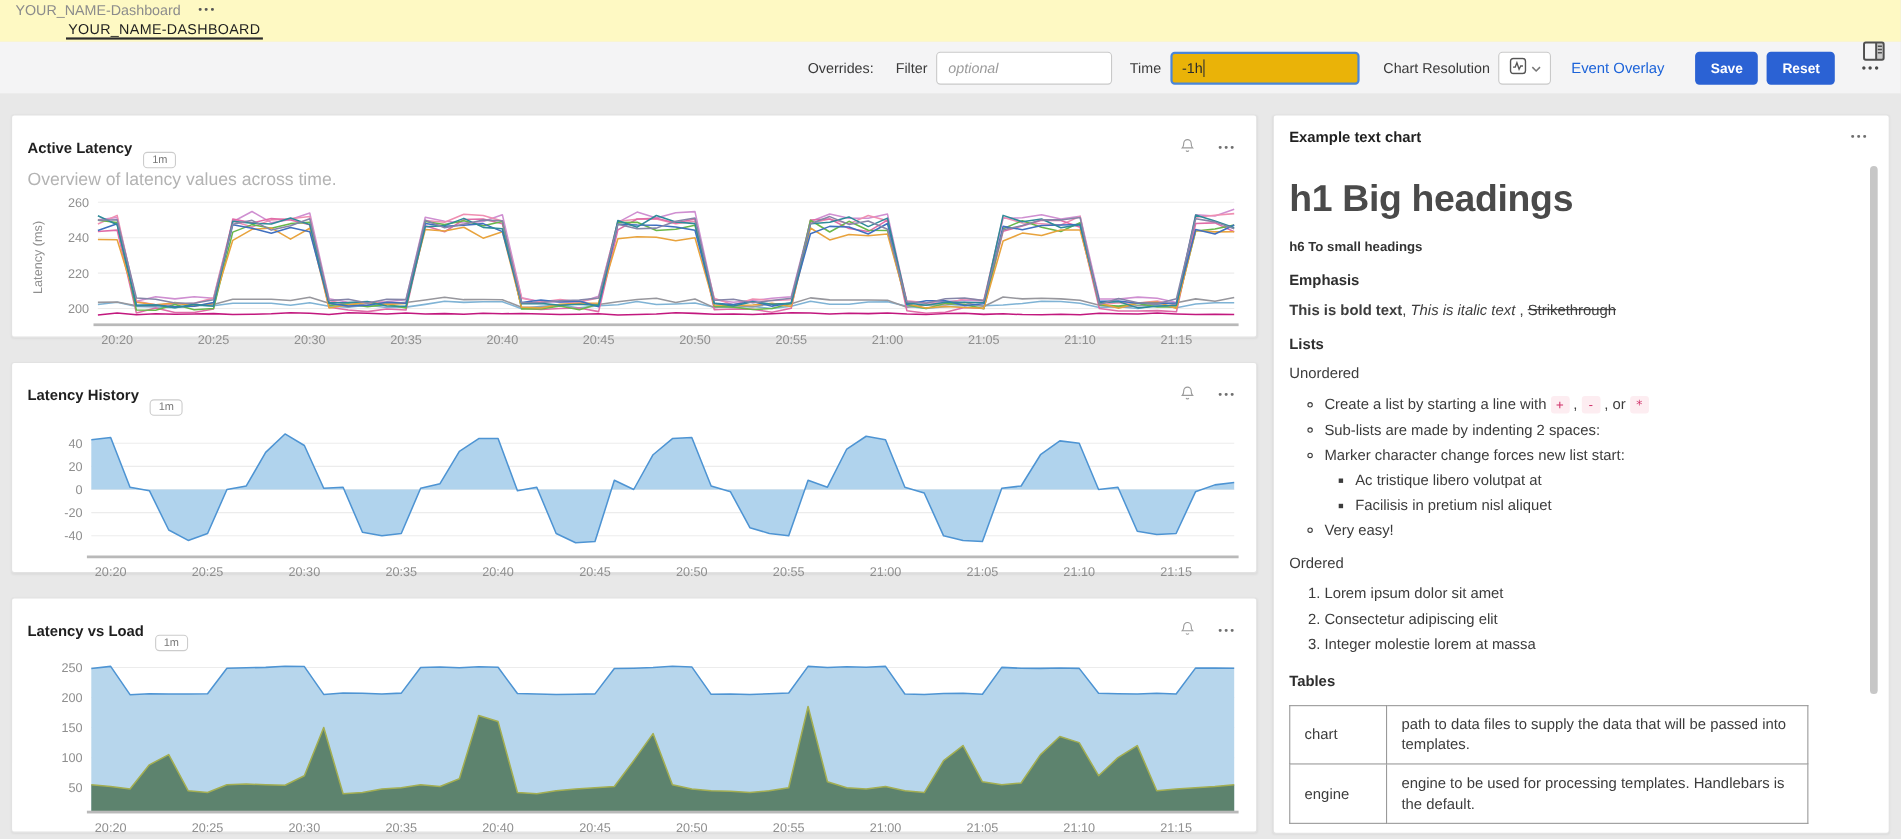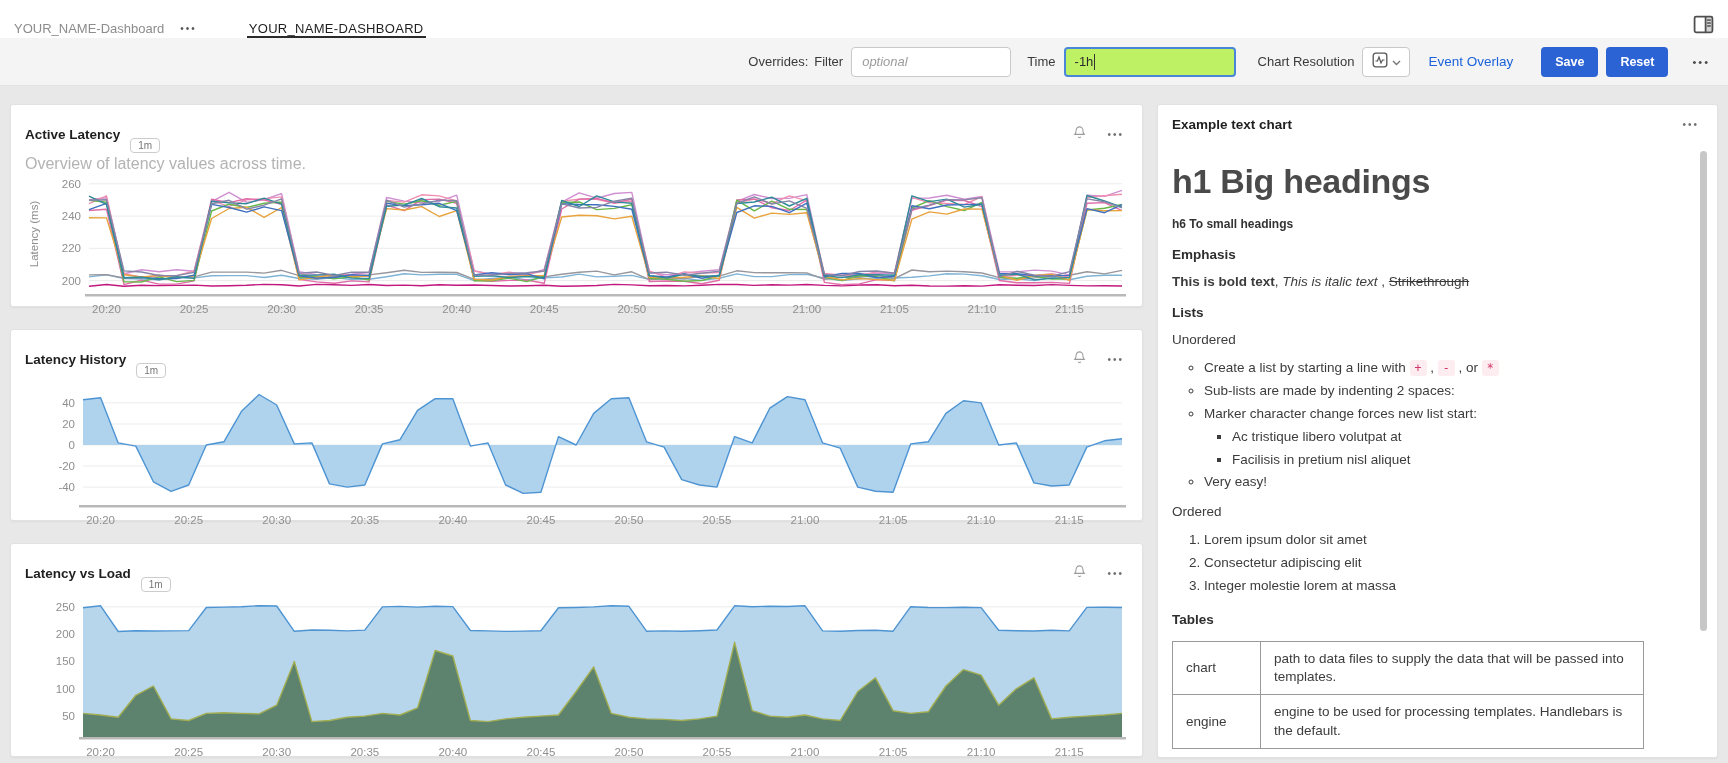--- a/index.html
+++ b/index.html
@@ -1,36 +1,36 @@
 <!DOCTYPE html>
 <html><head>
 <meta charset="utf-8">
 <style>
   * { box-sizing: border-box; margin: 0; padding: 0; }
   html,body { width:1728px; height:763px; overflow:hidden; }
   body { font-family:"Liberation Sans", sans-serif; background:#e8e8e8; }
 
   
-  .topbar { height:38px; background:#ffffff; display:flex; align-items:flex-end; padding:0 14px; }
+  .topbar { height:38px; background:#fef9c3; display:flex; align-items:flex-start; padding:0 14px;flex-direction:column; }
   .topbar-left { display:flex; align-items:center; }
   .group-name { color:#8c8c8c; font-size:13px; }
   .dots-btn { background:none; border:none; cursor:pointer; color:#6e6e6e; font-size:10px; letter-spacing:2px; padding:4px; }
   .topbar .dots-btn { margin-left:12px; color:#555; }
   .tab { display:flex; align-items:center; margin-left:46px; font-size:13px; color:#1f1f1f; letter-spacing:.3px; border-bottom:2px solid #2b2b2b; padding:0 2px; cursor:pointer; }
   .topbar-right { margin-left:auto; display:flex; align-items:center; }
   .panel-toggle { background:none; border:none; cursor:pointer; display:flex; align-items:center; }
 
   
   .toolbar { height:48px; background:#f4f4f5; border-bottom:1px solid #e3e3e3; display:flex; align-items:center; justify-content:flex-end; padding:0 14px; }
   .tb-label { font-size:13px; color:#3a3a3a; margin-right:8px; white-space:nowrap; }
-  .tb-label.overrides { margin-right:6px; }
+  .tb-label.overrides { margin-right:20px; }
   .tb-input { height:30px; border:1px solid #c9c9c9; border-radius:4px; background:#fff; font-size:13px; padding:0 10px; color:#333; font-family:"Liberation Sans",sans-serif; }
   .tb-input::placeholder { font-style:italic; color:#9b9b9b; }
   .filter-input { width:160px; margin-right:16px; }
-  .time-box { width:172px; height:30px; border:2px solid #4a86d8; border-radius:4px; background:#bef264; display:flex; align-items:center; padding:0 9px; margin-right:22px; cursor:text; }
+  .time-box { width:172px; height:30px; border:2px solid #4a86d8; border-radius:4px; background:#eab308; display:flex; align-items:center; padding:0 9px; margin-right:22px; cursor:text; }
   .time-value { font-size:13px; color:#2c2c2c; }
   .text-caret { width:1px; height:16px; background:#333; margin-left:1px; }
   .resolution-btn { height:30px; width:48px; border:1px solid #c9c9c9; border-radius:4px; background:#fff; display:flex; align-items:center; justify-content:center; gap:4px; cursor:pointer; margin-right:18px; }
   .link { color:#1c63d9; font-size:13.5px; text-decoration:none; margin-right:28px; cursor:pointer; }
   .btn-blue { background:#2b62d4; color:#fff; font-size:12.5px; font-weight:bold; border:none; border-radius:4px; padding:8px 14px; cursor:pointer; font-family:"Liberation Sans",sans-serif; }
   .btn-blue + .btn-blue { margin-left:8px; }
   .toolbar .dots-btn { margin-left:20px; color:#4a4a4a; font-size:11px; }
 
   
   .content { display:flex; gap:14px; padding:18px 10px 0 10px; }

